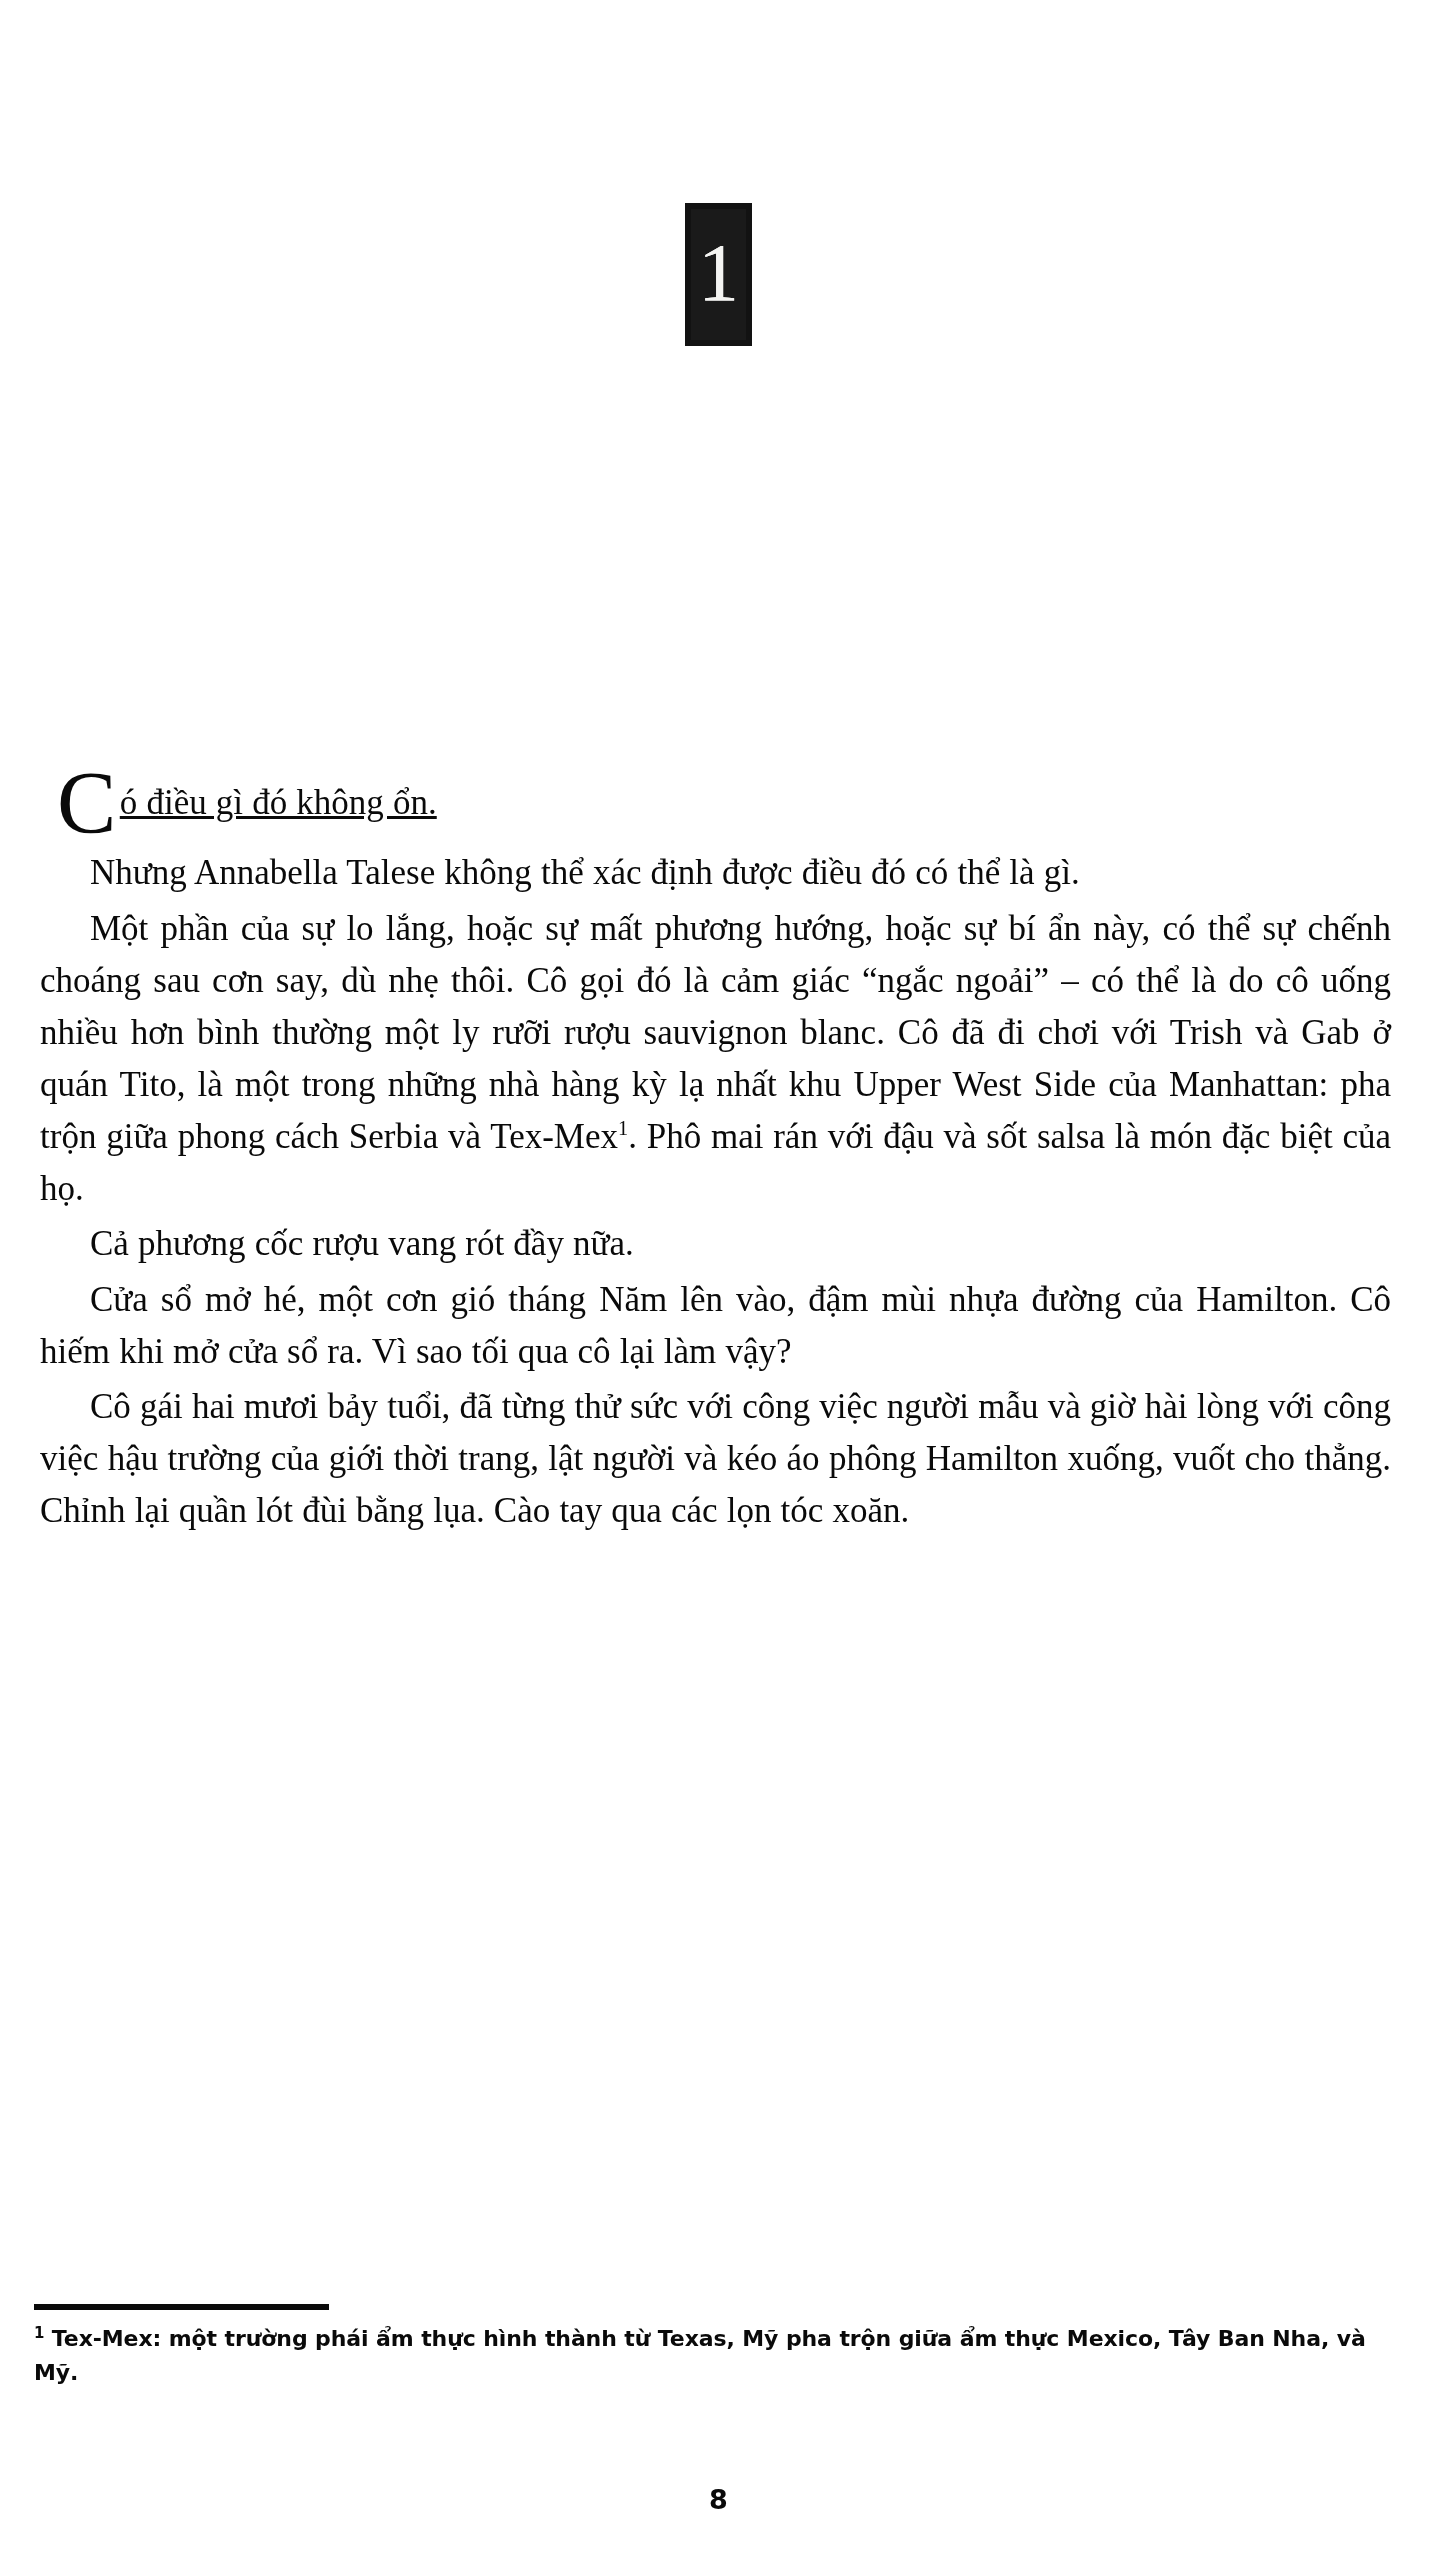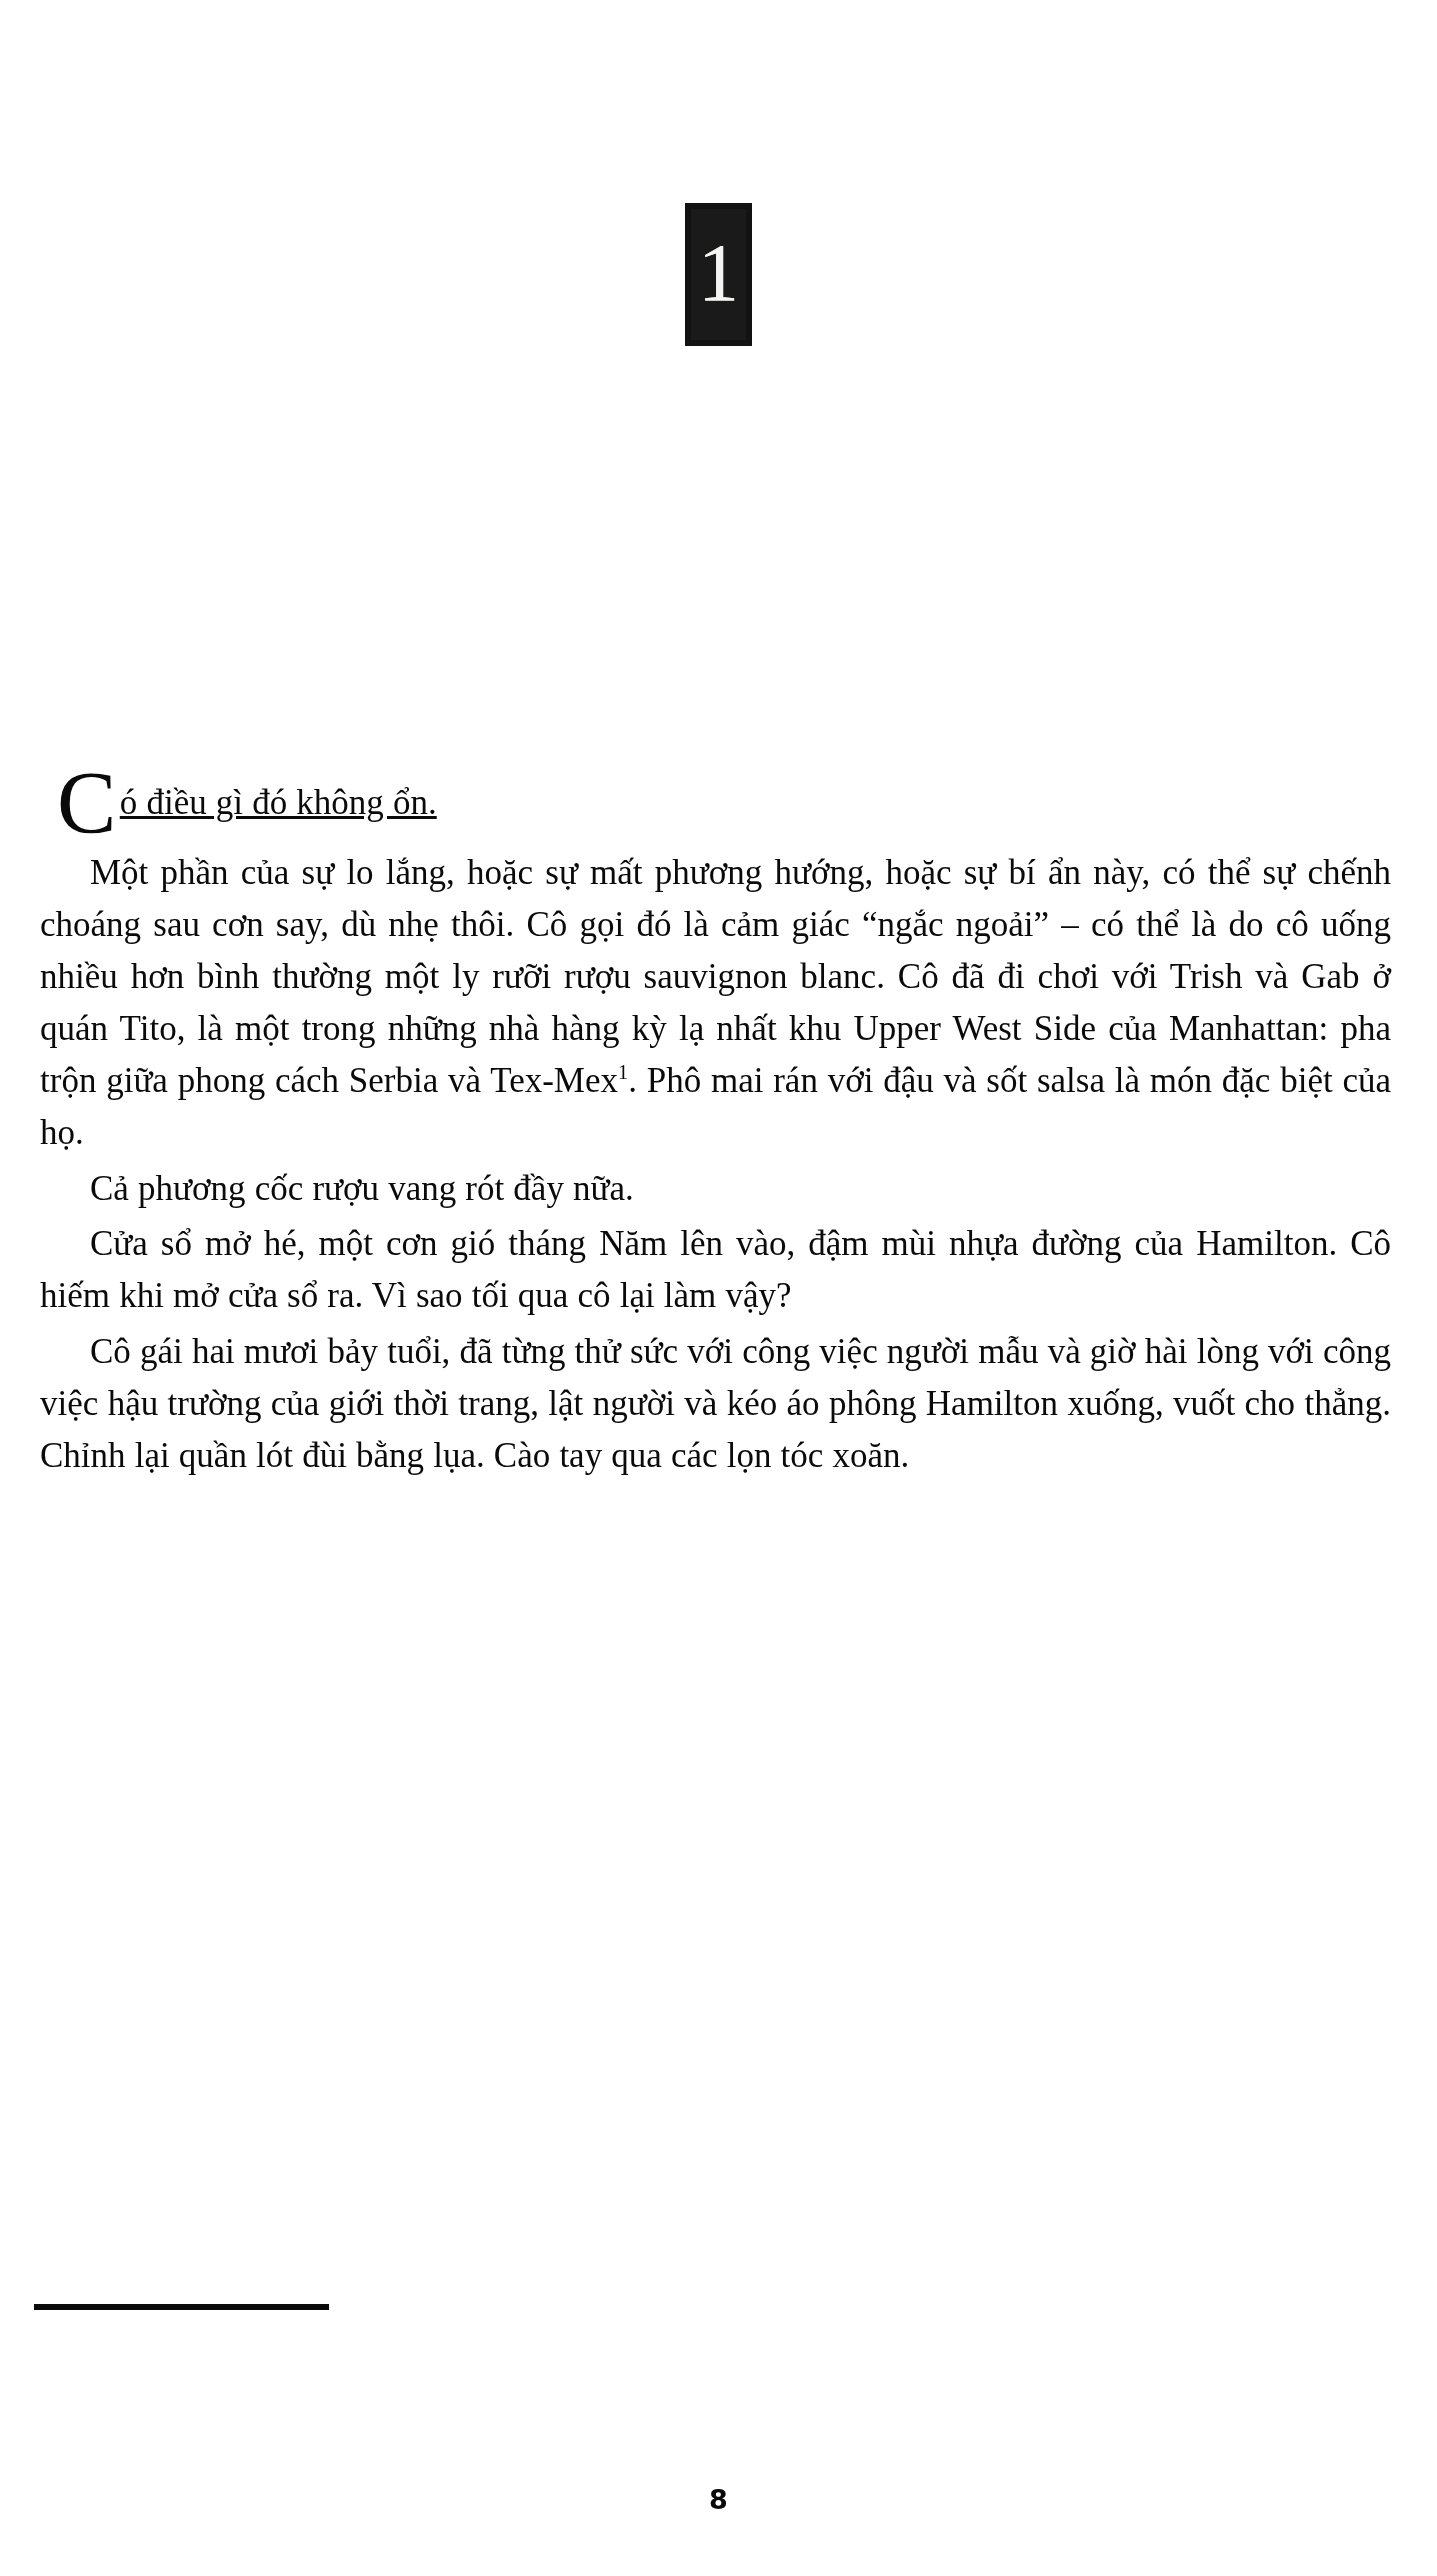--- a/index.html
+++ b/index.html
@@ -143,38 +143,42 @@
       <span class="ornament-numeral">1</span>
     </div>
   </div>
 
   <div class="textblock">
 
     <p class="para para-open">
       <span class="dropcap">C</span><span class="open-rest">ó điều gì đó không ổn.</span>
     </p>
 
+    <p class="para">
+      <span>Nhưng Annabella Talese không thể xác định được điều đó có thể là gì.</span>
+    </p>
 
     <p class="para"><span>Một phần của sự lo lắng, hoặc sự mất phương hướng, hoặc sự bí ẩn này, có thể sự chếnh choáng sau cơn say, dù nhẹ thôi. Cô gọi đó là cảm giác “ngắc ngoải” – có thể là do cô uống nhiều hơn bình thường một ly rưỡi rượu sauvignon blanc. Cô đã đi chơi với Trish và Gab ở quán Tito, là một trong những nhà hàng kỳ lạ nhất khu Upper West Side của Manhattan: pha trộn giữa phong cách Serbia và Tex-Mex</span><sup class="fn-ref">1</sup><span>. Phô mai rán với đậu và sốt salsa là món đặc biệt của họ.</span></p>
 
     <p class="para">
       <span>Cả phương cốc rượu vang rót đầy nữa.</span>
     </p>
 
 
     <p class="para">
       <span>Cửa sổ mở hé, một cơn gió tháng Năm lên vào, đậm mùi nhựa đường của Hamilton. Cô hiếm khi mở cửa sổ ra. Vì sao tối qua cô lại làm vậy?</span>
     </p>
 
     <p class="para">
       <span>Cô gái hai mươi bảy tuổi, đã từng thử sức với công việc người mẫu và giờ hài lòng với công việc hậu trường của giới thời trang, lật người và kéo áo phông Hamilton xuống, vuốt cho thẳng. Chỉnh lại quần lót đùi bằng lụa. Cào tay qua các lọn tóc xoăn.</span>
     </p>
 
   </div>
 
   <div class="footnote">
     <div class="footnote-rule"></div>
+    <p class="footnote-text"><sup>1</sup><span> Tex-Mex: một trường phái ẩm thực hình thành từ Texas, Mỹ pha trộn giữa ẩm thực Mexico, Tây Ban Nha, và Mỹ.</span></p>
   </div>
 
   <div class="folio">8</div>
 
 </div>
 
 
 </body></html>

